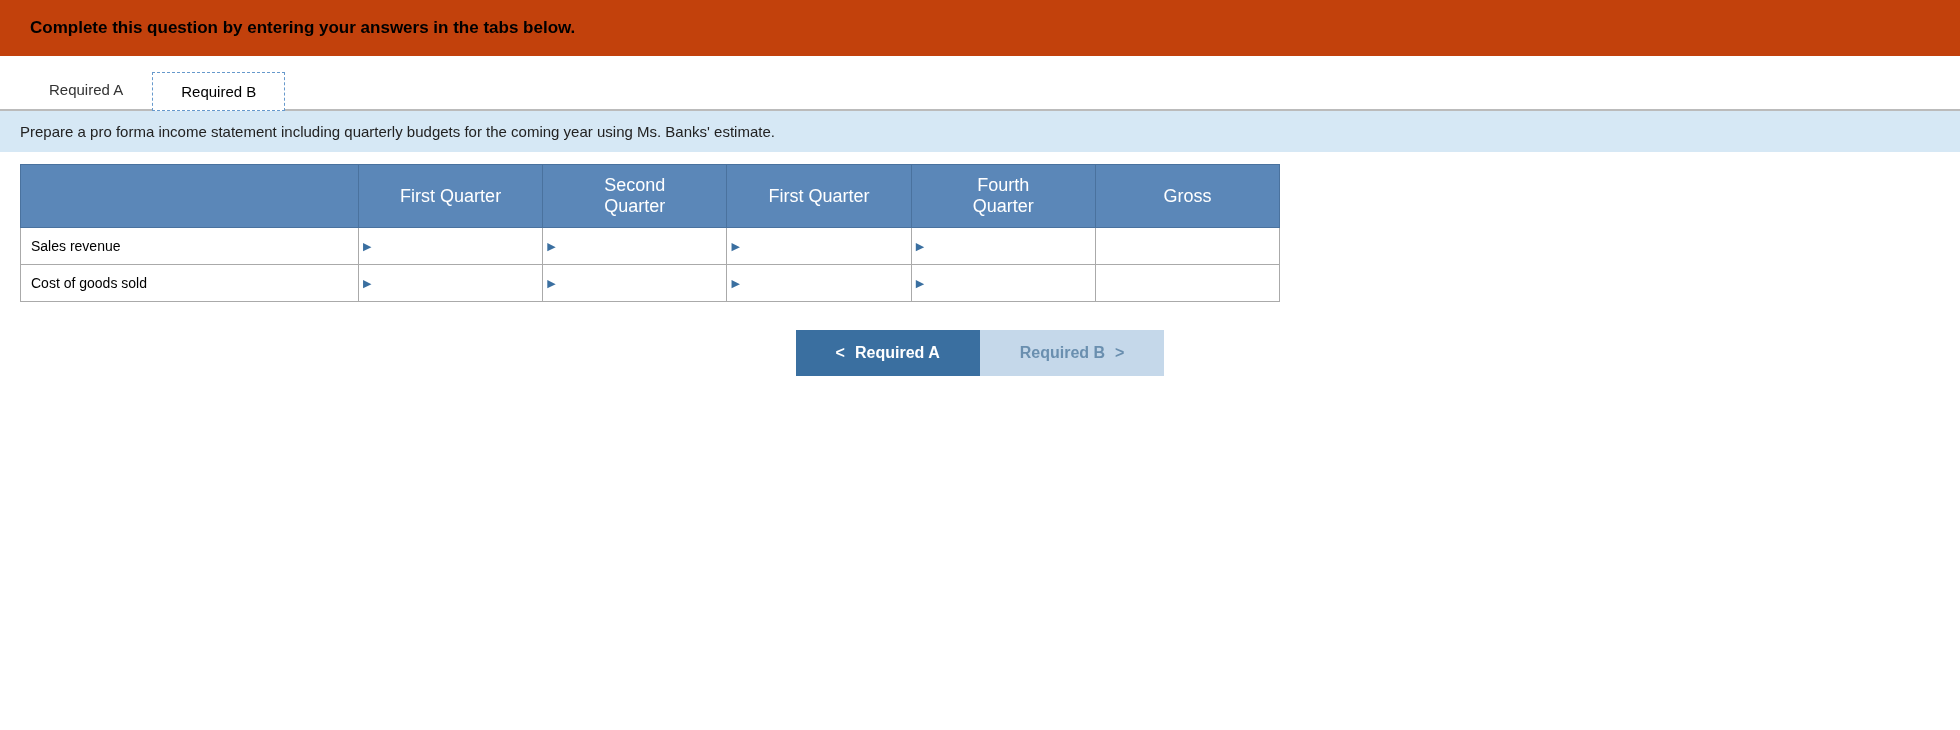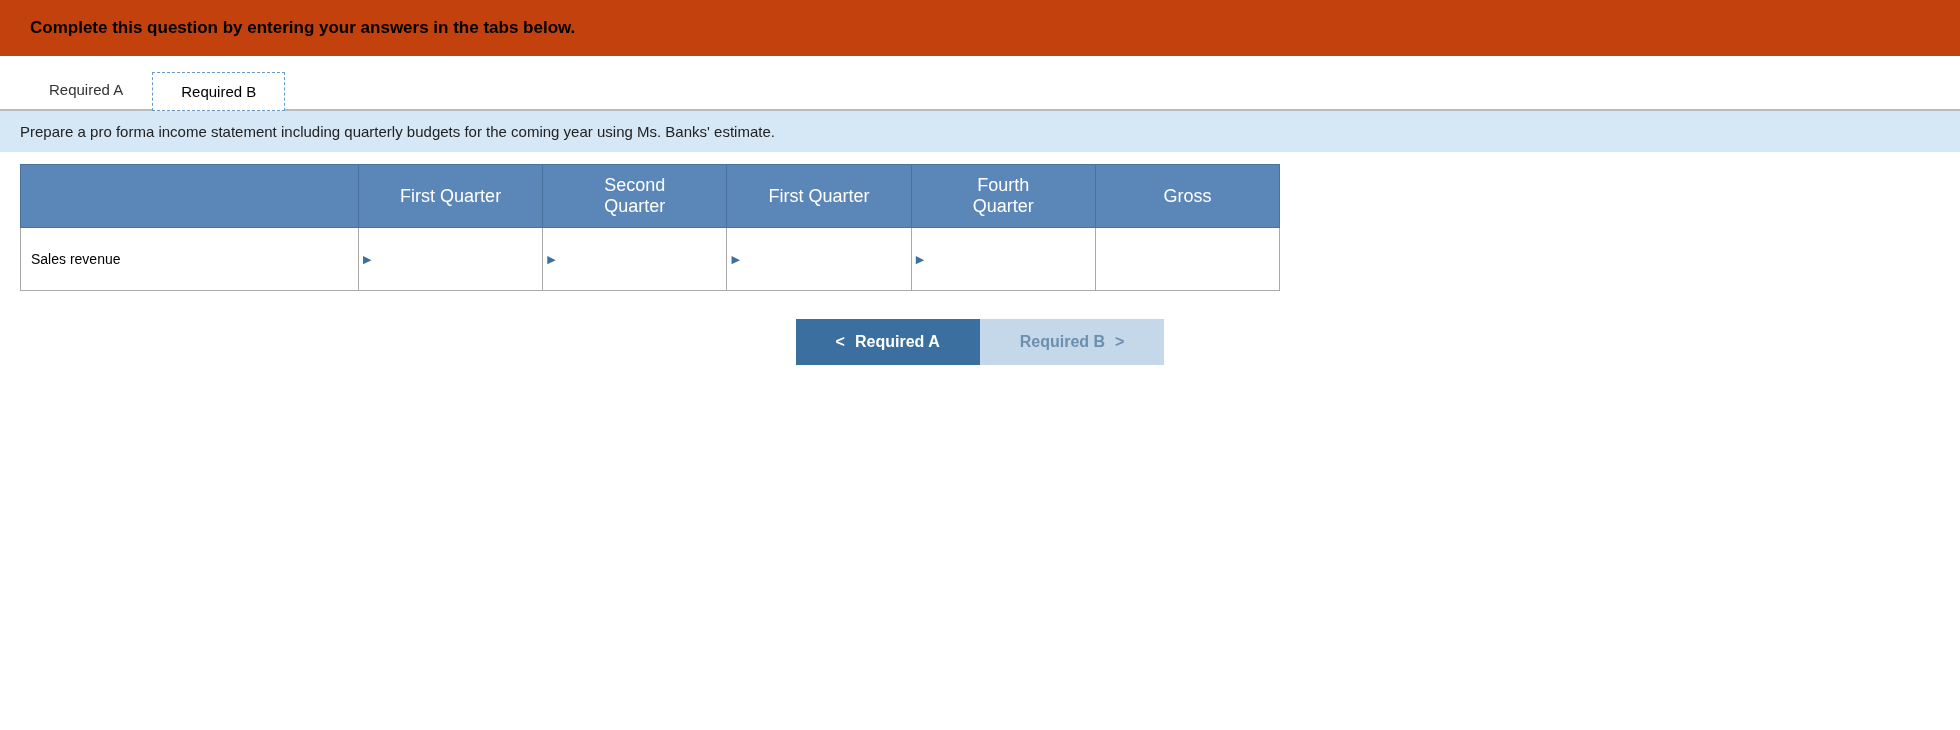--- a/index.html
+++ b/index.html
@@ -85,21 +85,21 @@
       background: #fff;
     }
 
     tbody td {
       border: 1px solid #aaa;
       padding: 0;
       height: 36px;
     }
 
     tbody td:first-child {
-      padding: 23px 10px;
+      padding: 10px 10px;
       font-size: 14px;
     }
 
     .input-cell {
       position: relative;
       width: 185px;
     }
 
     .input-cell input {
       width: 100%;
@@ -203,20 +203,28 @@
     </thead>
     <tbody id="table-body">
     <tr>
           <td>Sales revenue</td>
           <td class="input-cell" style="position: relative;"><span class="arrow-indicator">▶</span><input type="text" style=""></td>
           <td class="input-cell" style="position: relative;"><span class="arrow-indicator">▶</span><input type="text" style=""></td>
           <td class="input-cell" style="position: relative;"><span class="arrow-indicator">▶</span><input type="text" style=""></td>
           <td class="input-cell" style="position: relative;"><span class="arrow-indicator">▶</span><input type="text" style=""></td>
           <td class="no-arrow input-cell" style="position: relative;"><input type="text" style="padding-left: 8px;"></td>
         </tr>
+        <tr>
+          <td>Cost of goods sold</td>
+          <td class="input-cell" style="position: relative;"><span class="arrow-indicator">▶</span><input type="text" style=""></td>
+          <td class="input-cell" style="position: relative;"><span class="arrow-indicator">▶</span><input type="text" style=""></td>
+          <td class="input-cell" style="position: relative;"><span class="arrow-indicator">▶</span><input type="text" style=""></td>
+          <td class="input-cell" style="position: relative;"><span class="arrow-indicator">▶</span><input type="text" style=""></td>
+          <td class="no-arrow input-cell" style="position: relative;"><input type="text" style="padding-left: 8px;"></td>
+        </tr>
       </tbody>
   </table>
 </div>
 
 <div class="footer-buttons">
   <button class="btn-required-a">
     <span class="btn-chevron">&lt;</span>
     <span>Required A</span>
   </button>
   <button class="btn-required-b">

